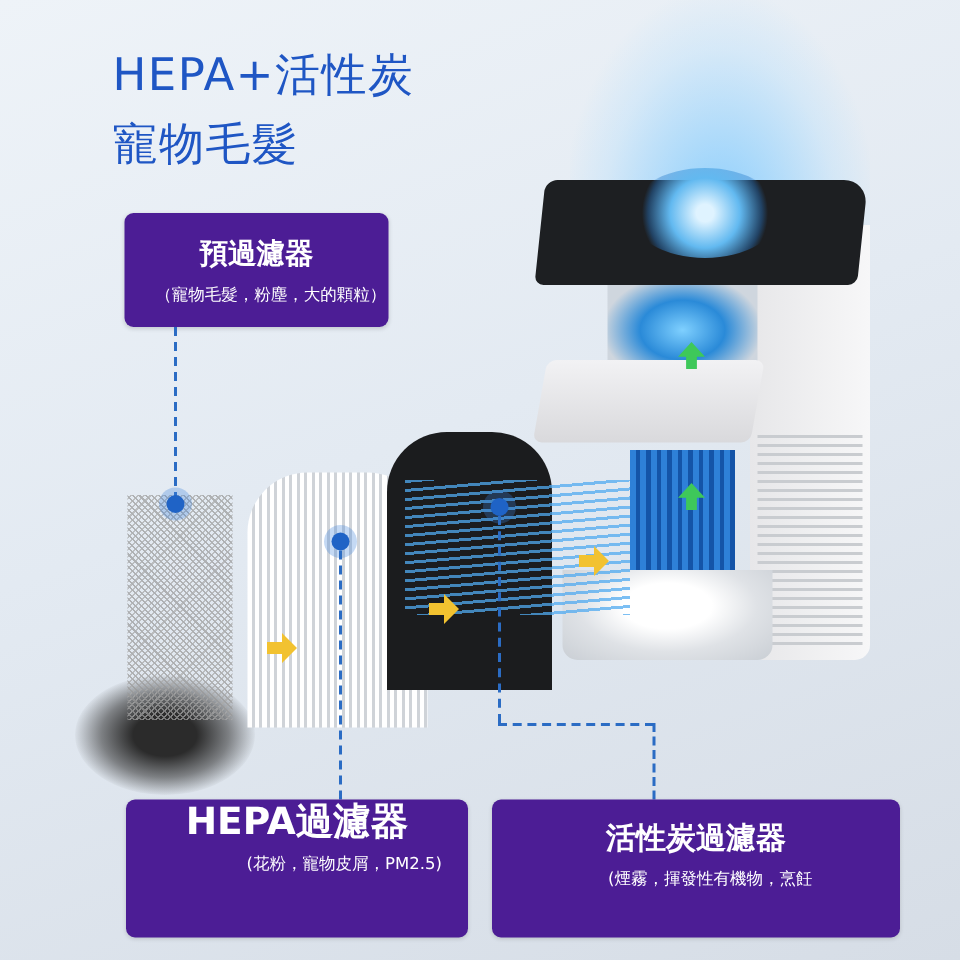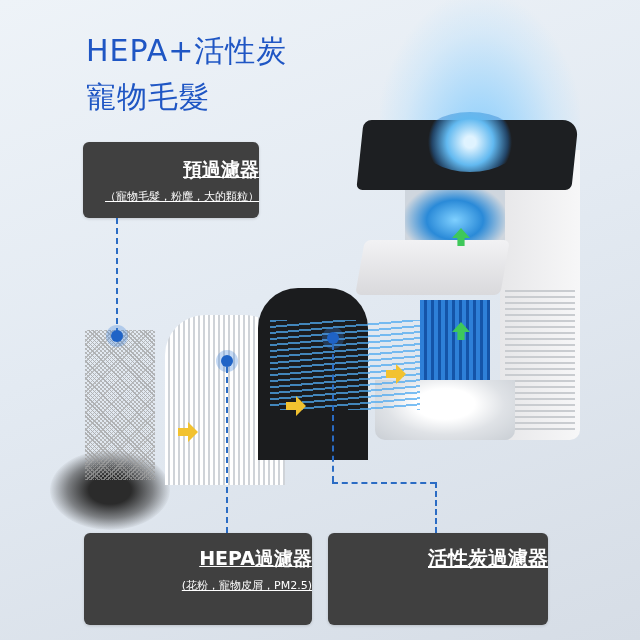--- a/index.html
+++ b/index.html
@@ -1,21 +1,21 @@
 <!DOCTYPE html>
 <html><head>
 <meta charset="utf-8">
 <style>
   html,body{margin:0;padding:0;}
   body{width:640px;height:640px;overflow:hidden;position:relative;
     font-family:"DejaVu Sans","Liberation Sans",sans-serif;
     background:linear-gradient(160deg,#eef3f8 0%,#e3eaf2 45%,#d6dde6 100%);}
   .abs{position:absolute;}
-  .title{left:86px;top:28px;color:#1f56c4;font-size:30px;line-height:46px;font-weight:500;letter-spacing:1px;}
-  .box{background:#404040;border-radius:6px;color:#fff;text-align:right;box-shadow:0 1px 3px rgba(0,0,0,.15);text-decoration:underline;}
+  .title{left:75px;top:28px;color:#1f56c4;font-size:30px;line-height:46px;font-weight:500;letter-spacing:1px;}
+  .box{background:#4c1d95;border-radius:6px;color:#fff;text-align:center;box-shadow:0 1px 3px rgba(0,0,0,.15);}
   .box .h{font-size:19px;font-weight:bold;line-height:26px;}
   .box .s{font-size:11px;line-height:18px;margin-left:19px;}
   .dash-v{border-left:2px dashed #2b6cc4;width:0;}
   .dash-h{border-top:2px dashed #2b6cc4;height:0;}
   .dot{width:12px;height:12px;border-radius:50%;background:#1f63c6;box-shadow:0 0 0 5px rgba(60,130,220,.3);}
   .beam{left:380px;top:0;width:200px;height:150px;
     background:radial-gradient(ellipse at 50% 100%,rgba(120,200,255,.85),rgba(170,220,255,.3) 55%,transparent 75%);}
   .purifier-body{left:500px;top:150px;width:80px;height:290px;background:linear-gradient(90deg,#e7e7e9,#f7f7f8);border-radius:0 0 10px 10px;}
   .vents{left:505px;top:290px;width:70px;height:140px;
     background:repeating-linear-gradient(180deg,#c9ccd0 0 2px,transparent 2px 6px);}
@@ -70,23 +70,24 @@
 <div class="abs box" style="left:83px;top:142px;width:176px;height:76px;">
   <div class="h" style="margin-top:14px;">預過濾器</div>
   <div class="s" style="margin-top:6px;">（寵物毛髮，粉塵，大的顆粒）</div>
 </div>
 <div class="abs dash-v" style="left:116px;top:218px;height:116px;"></div>
 <div class="abs dot" style="left:111px;top:330px;"></div>
 
 <div class="abs dot" style="left:221px;top:355px;"></div>
 <div class="abs dash-v" style="left:226px;top:367px;height:166px;"></div>
 <div class="abs box" style="left:84px;top:533px;width:228px;height:92px;">
-  <div class="h" style="margin-top:12px;font-size:19px;">HEPA過濾器</div>
+  <div class="h" style="margin-top:2px;font-size:25px;">HEPA過濾器</div>
   <div class="s" style="margin-top:6px;padding-left:44px;">(花粉，寵物皮屑，PM2.5)</div>
 </div>
 
 <div class="abs dot" style="left:327px;top:332px;"></div>
 <div class="abs dash-v" style="left:332px;top:344px;height:138px;"></div>
 <div class="abs dash-h" style="left:332px;top:482px;width:104px;"></div>
 <div class="abs dash-v" style="left:435px;top:482px;height:51px;"></div>
-<div class="abs box" style="left:328px;top:533px;width:220px;height:92px;">
+<div class="abs box" style="left:328px;top:533px;width:272px;height:92px;">
   <div class="h" style="margin-top:12px;font-size:20px;">活性炭過濾器</div>
+  <div class="s" style="margin-top:6px;">(煙霧，揮發性有機物，烹飪</div>
 </div>
 
 </body></html>

